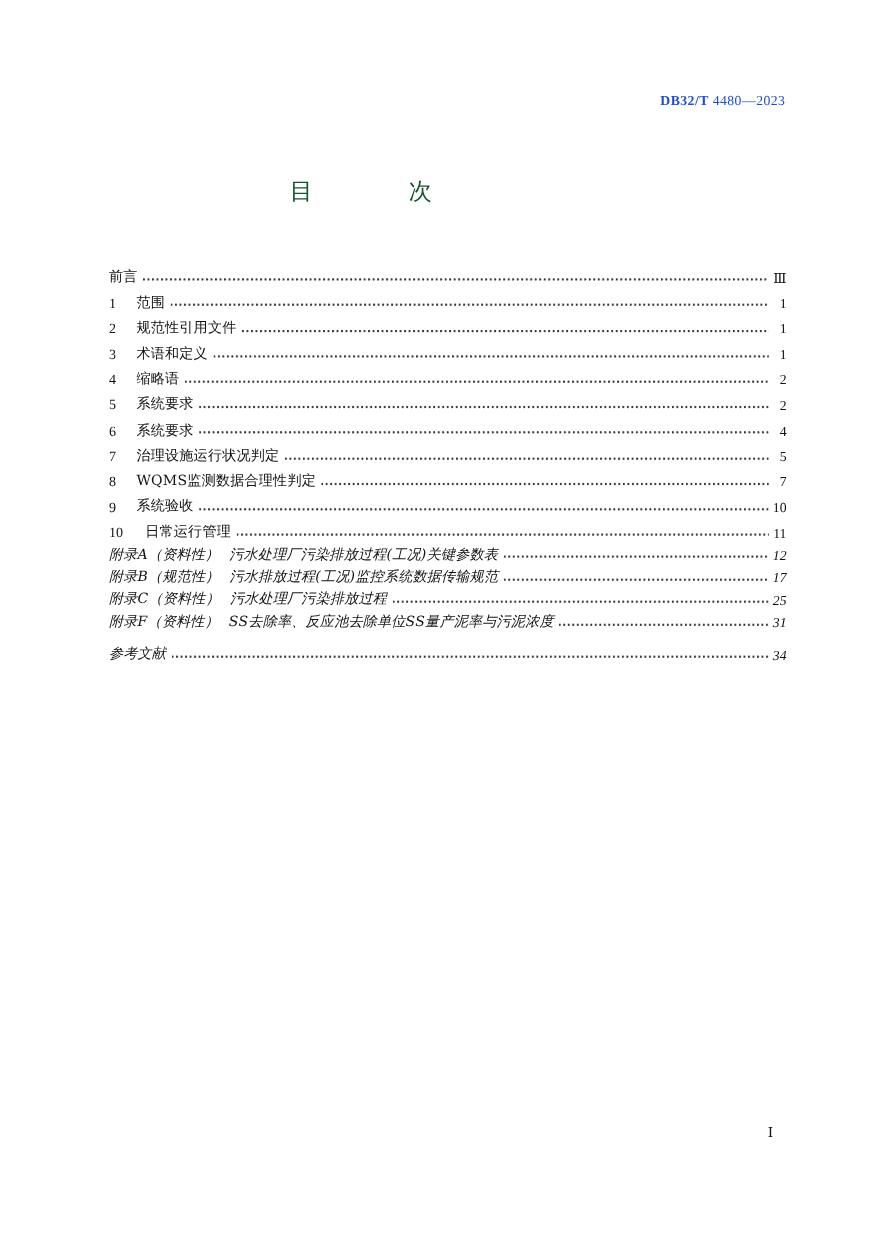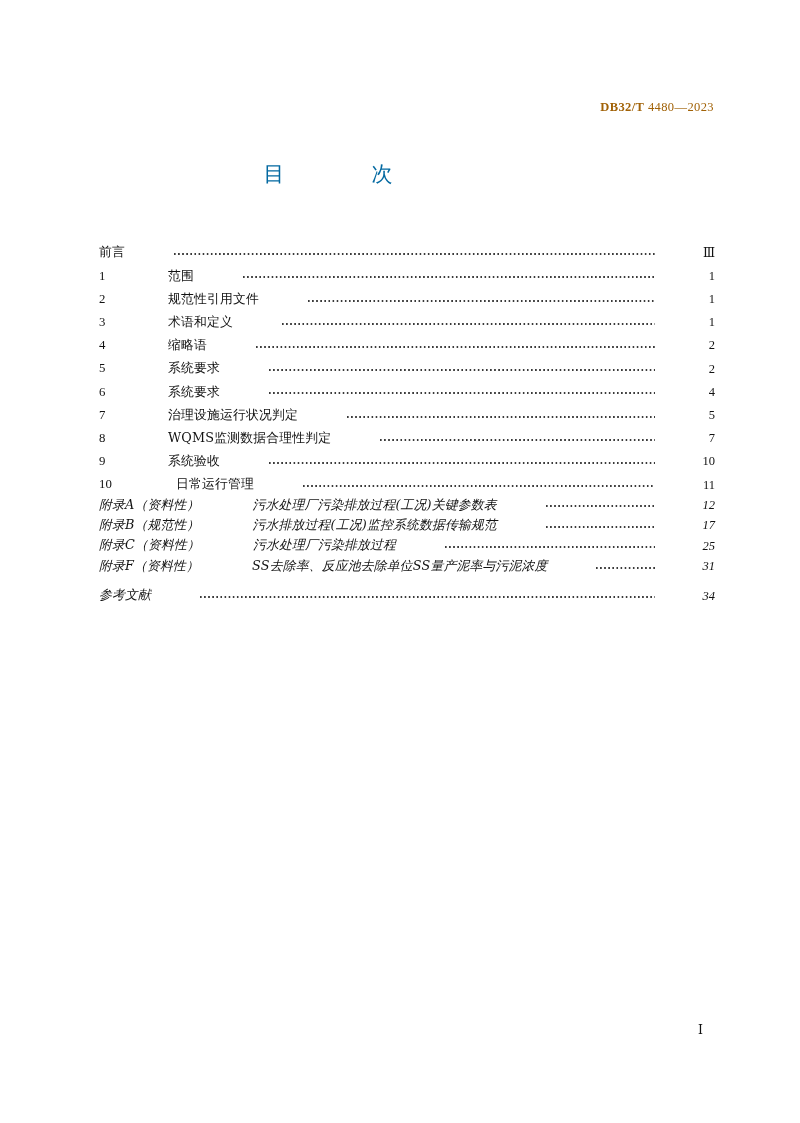--- a/index.html
+++ b/index.html
@@ -19,62 +19,61 @@
     position: absolute;
     inset: 0;
     width: 800px;
     height: 1123px;
     overflow: hidden;
   }
 
   
   .header {
     position: absolute;
-    top: 100px;
+    top: 84px;
     right: 86px;
     font-family: "Liberation Serif", "DejaVu Serif", serif;
     font-size: 12.5px;
     letter-spacing: 0.4px;
-    color: #a16207;
+    color: #1d4ed8;
     white-space: nowrap;
   }
   .header .std-code {
     font-weight: bold;
   }
 
   
   .doc-title {
     position: absolute;
     top: 160px;
     left: 0;
     width: 656px;
     text-align: center;
     font-size: 21px;
     letter-spacing: 15px;
     text-indent: 15px;
-    color: #0369a1;
+    color: #14532d;
     font-family: "DejaVu Serif", "Liberation Serif", serif;
   }
 
   
   .toc {
     position: absolute;
     top: 236px;
     left: 99px;
     width: 616px;
   }
   .toc-entry {
     display: flex;
     align-items: flex-end;
     font-size: 12.8px;
     line-height: 1;
     height: 23.2px;
     white-space: nowrap;
     color: #121212;
-    gap: 44px;
   }
   .toc-entry.appendix {
     height: 20.4px;
     font-style: italic;
   }
   .toc-entry.gap-before {
     margin-top: 9px;
   }
 
   .toc-num {

